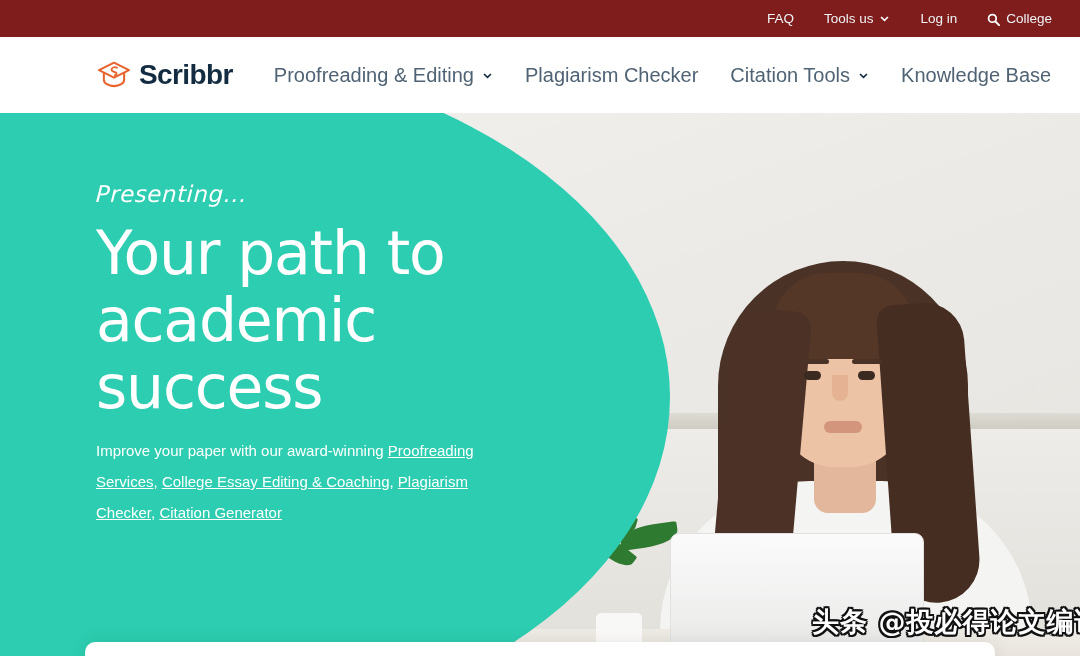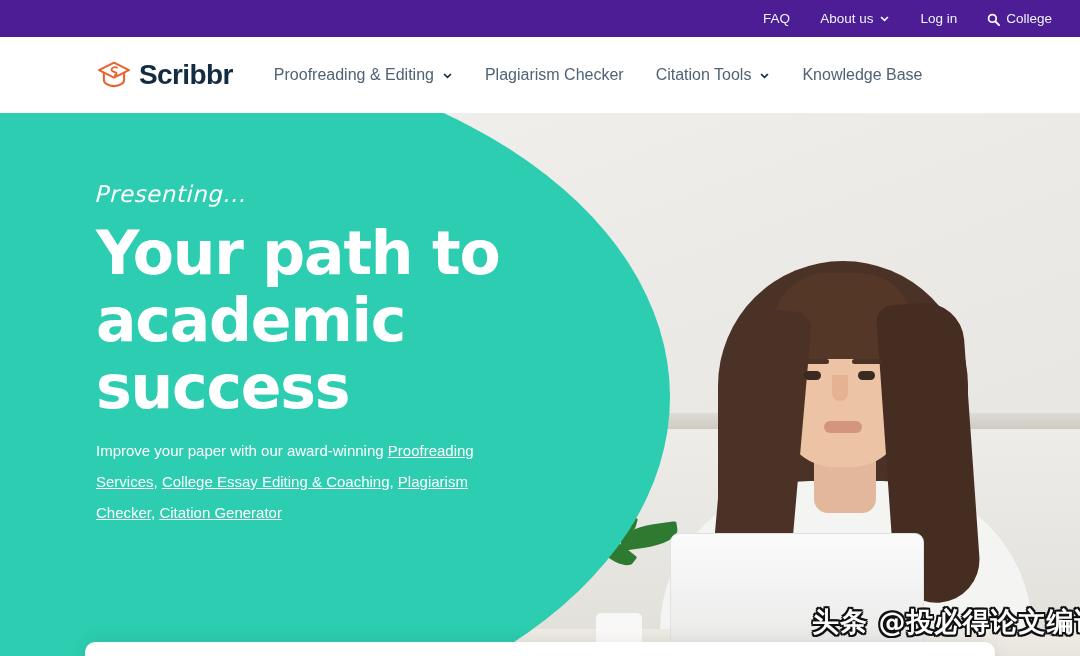--- a/index.html
+++ b/index.html
@@ -7,21 +7,21 @@
     width:1080px;height:656px;overflow:hidden;
     background:#ffffff;
     font-family:"Liberation Sans","DejaVu Sans",sans-serif;
     -webkit-font-smoothing:antialiased;
   }
   #page{position:relative;width:1080px;height:656px;overflow:hidden;}
 
   
   .topbar{
     position:absolute;left:0;top:0;width:1080px;height:37px;
-    background:#4c1d95;
+    background:#7f1d1d;
     display:flex;align-items:center;justify-content:flex-end;
     box-sizing:border-box;padding-right:28px;
   }
   .topbar-item{
     color:#eef3f6;font-size:13.5px;line-height:1;
     margin-left:30px;display:flex;align-items:center;gap:6px;
     white-space:nowrap;cursor:pointer;
   }
   .caret{display:inline-block;width:11px;height:11px;position:relative;top:1px;}
   .caret svg{display:block;}
@@ -35,21 +35,21 @@
     z-index:6;
   }
   .logo{display:flex;align-items:center;gap:7px;cursor:pointer;}
   .logo-mark{width:36px;height:30px;flex:0 0 36px;}
   .logo-text{
     font-size:28px;font-weight:bold;color:#132c42;letter-spacing:-0.6px;
     font-family:"Liberation Sans","DejaVu Sans",sans-serif;
   }
   .nav{display:flex;align-items:center;margin-left:25px;}
   .nav-item{
-    color:#4f6374;font-size:16px;margin-left:0;margin-right:0;
+    color:#4f6374;font-size:20px;margin-left:0;margin-right:0;
     padding:0 16px;display:flex;align-items:center;gap:8px;
     white-space:nowrap;cursor:pointer;
   }
   .nav-item .caret svg path{fill:#132c42;}
 
   
   .hero{
     position:absolute;left:0;top:113px;width:1080px;height:543px;
     overflow:hidden;background:#ffffff;
   }
@@ -147,21 +147,21 @@
   
   .hero-copy{position:absolute;left:96px;top:70px;width:470px;z-index:3;}
   .kicker{
     color:#ffffff;font-size:23px;line-height:1;
     font-family:"DejaVu Sans","Liberation Sans",sans-serif;
     font-style:italic;font-weight:normal;letter-spacing:.5px;
     transform:skewX(-3deg);
   }
   h1.hero-title{
     margin:14px 0 0 0;color:#ffffff;
-    font-size:60px;line-height:67px;font-weight:bold;letter-spacing:-1.2px;
+    font-size:60px;line-height:67px;font-weight:normal;letter-spacing:-1.2px;
     font-family:"DejaVu Sans","Liberation Sans",sans-serif;
   }
   .hero-sub{
     margin-top:14px;color:#ffffff;font-size:15px;line-height:31px;
     max-width:420px;
   }
   .hero-sub a{color:#ffffff;text-decoration:underline;cursor:pointer;}
 
   
   .card{
@@ -192,21 +192,21 @@
 
 <div id="page">
 
   <div class="topbar">
 
     <div class="topbar-item">
       <span>FAQ</span>
     </div>
 
     <div class="topbar-item">
-      <span>About us</span>
+      <span>Tools us</span>
       <span class="caret">
         <svg viewBox="0 0 12 12" width="11" height="11">
             <path d="M1.6 3.9 L6 8.3 L10.4 3.9 L9 2.6 L6 5.6 L3 2.6 Z" fill="#ffffff"></path>
           </svg>
       </span>
     </div>
 
     <div class="topbar-item">
       <span>Log in</span>
     </div>

